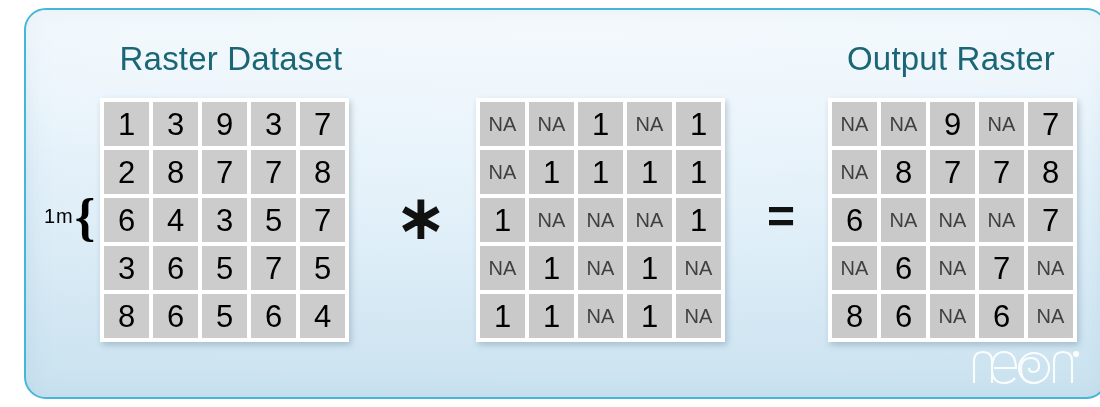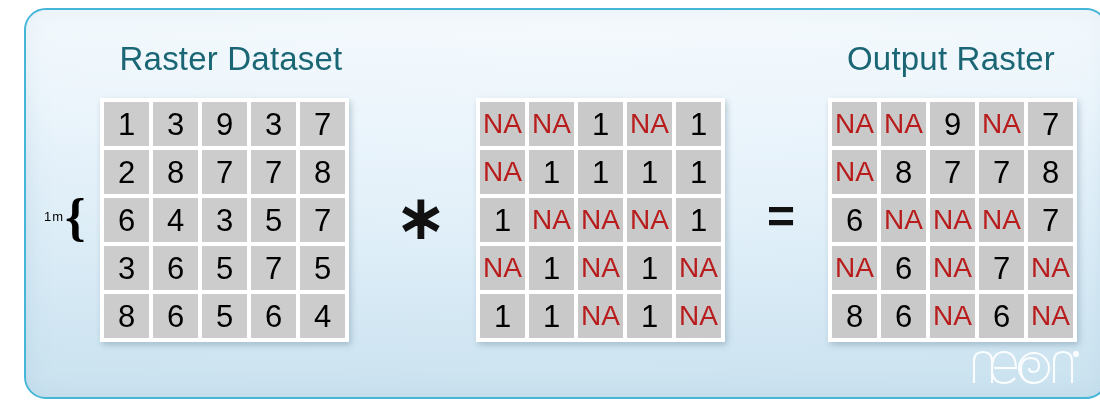--- a/index.html
+++ b/index.html
@@ -74,22 +74,22 @@
     background: #cccccc;
     display: flex;
     align-items: center;
     justify-content: center;
     font-size: 31px;
     color: #000000;
     line-height: 1;
     font-family: "Liberation Sans", sans-serif;
   }
   .cell.na {
-    color: #b91c1c;
-    font-size: 28px;
+    color: #404040;
+    font-size: 20px;
   }
   
   #grid-mask .cell, #grid-output .cell { background: #c9c9c9; }
 
   .operator {
     position: absolute;
     color: #111111;
     font-weight: bold;
     text-align: center;
     line-height: 1;
@@ -109,21 +109,21 @@
 
   #scale-label {
     position: absolute;
     left: 18px;
     top: 186px;
     display: flex;
     align-items: center;
     color: #000000;
   }
   #scale-text {
-    font-size: 13px;
+    font-size: 20px;
     letter-spacing: 1px;
   }
   #scale-brace {
     font-size: 52px;
     line-height: 0.75;
     margin-left: 1px;
     margin-top: 2px;
     font-family: "Liberation Serif", serif;
     font-weight: bold;
   }

